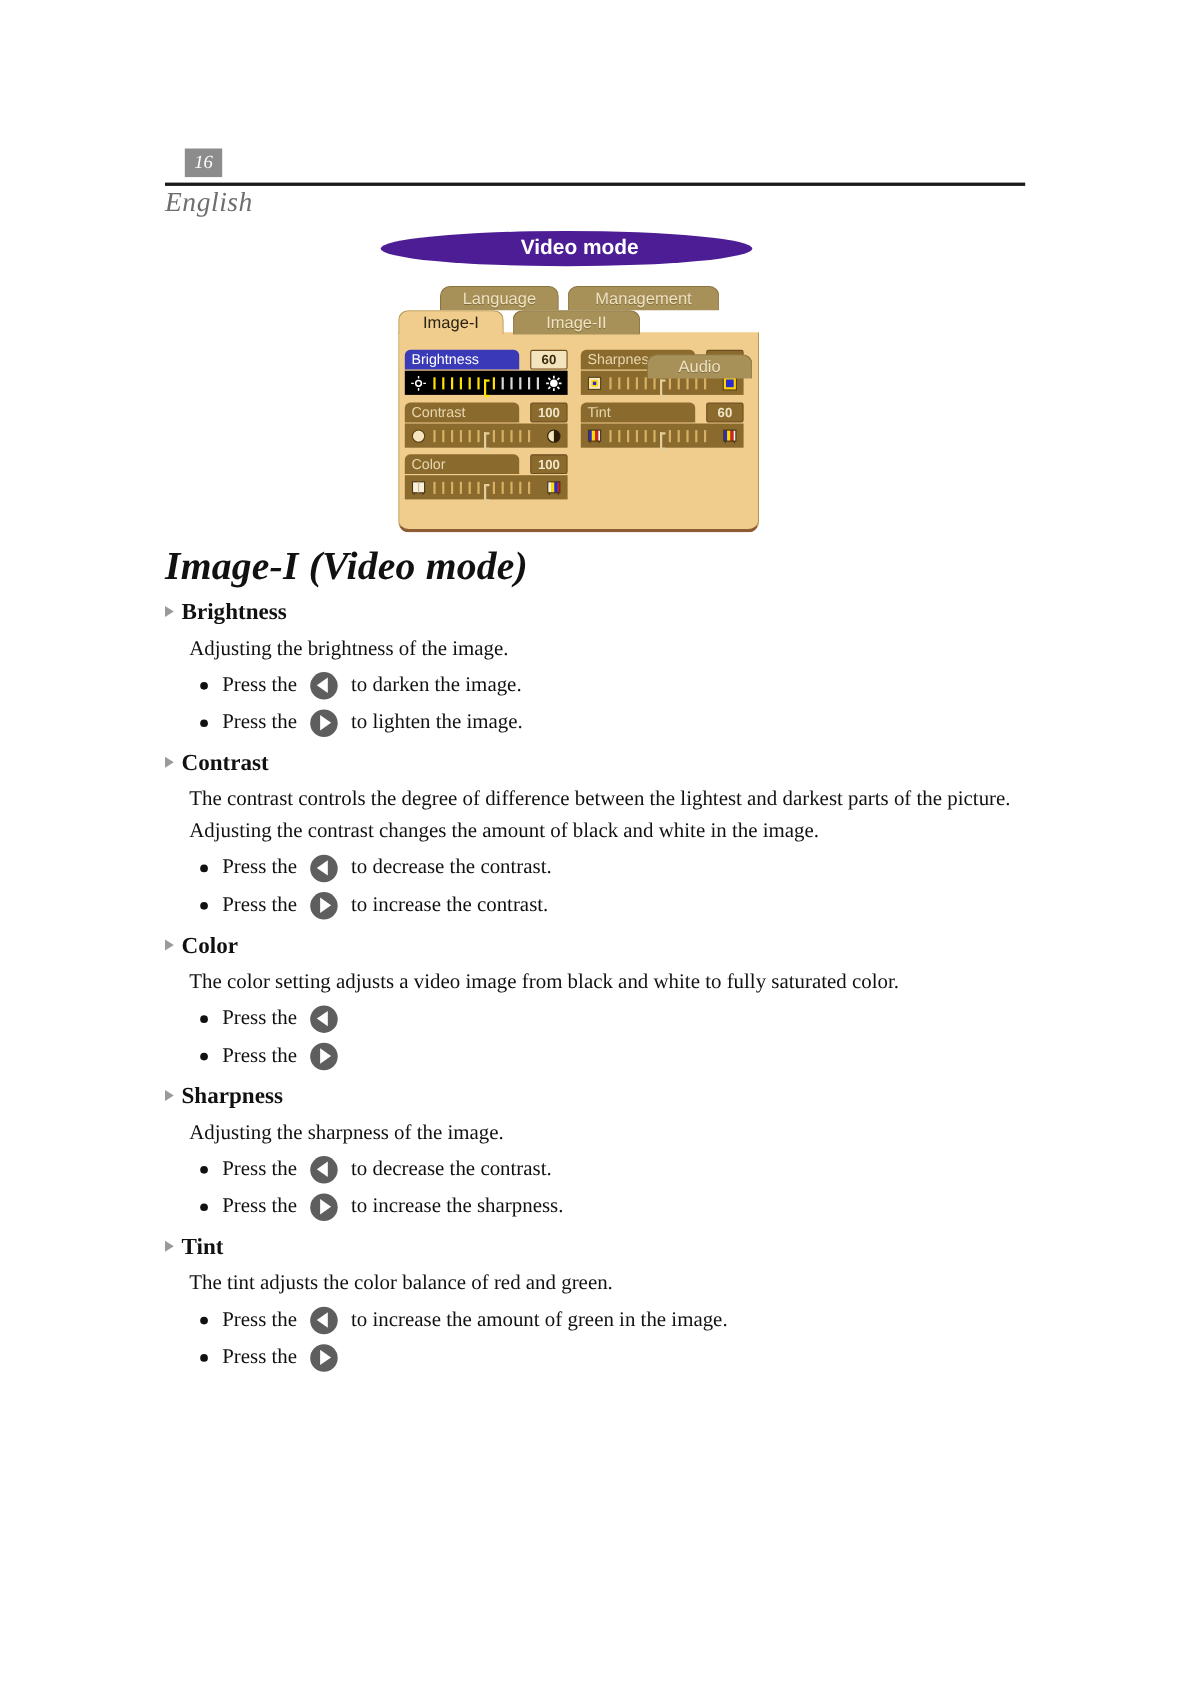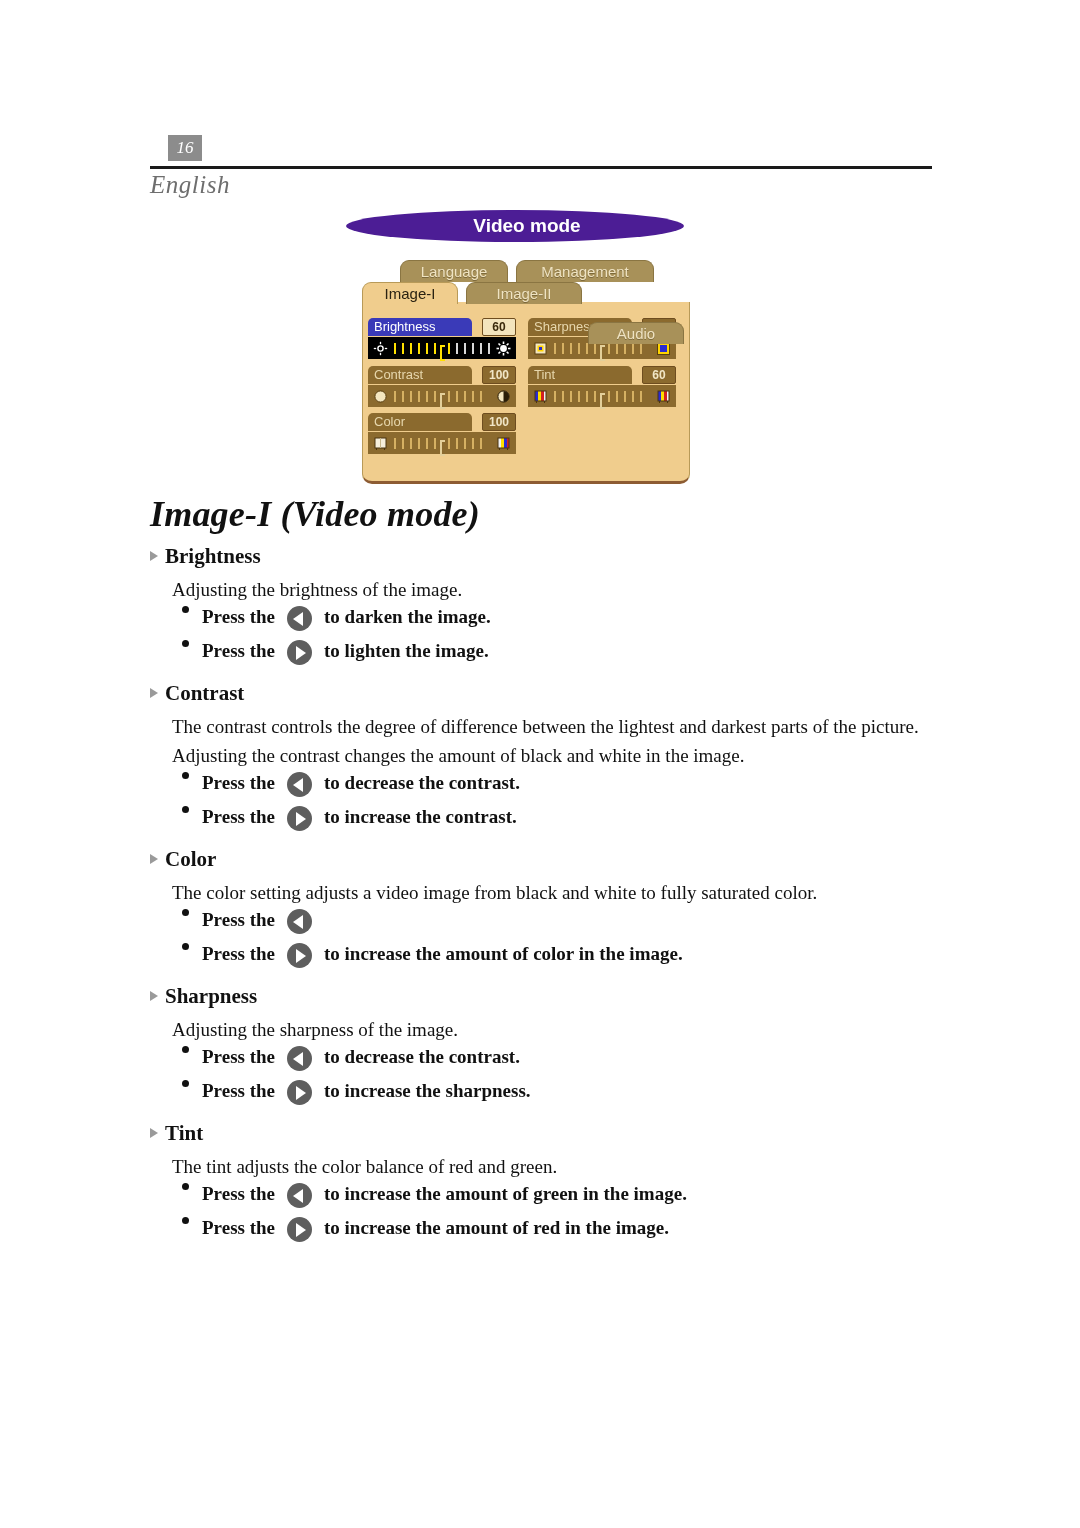--- a/index.html
+++ b/index.html
@@ -278,24 +278,24 @@
     font-size: 19px;
     line-height: 29px;
   }
   .press-list {
     list-style: none;
     margin: 2px 0 0 32px;
     padding: 0;
   }
   .press-item {
     display: flex;
+    align-items: center;
     font-size: 19px;
     height: 34px;
     gap: 8px;
-    font-weight: bold;
   }
   .dot-bullet {
     display: inline-block;
     width: 7px;
     height: 7px;
     border-radius: 50%;
     background: #111111;
     flex: 0 0 auto;
     margin-right: 5px;
   }
@@ -627,21 +627,20 @@
       <span class="arrow-btn">
           <i class="arrow-left"></i>
         </span>
     </li>
     <li class="press-item">
       <span class="dot-bullet"></span>
       <span>Press the</span>
       <span class="arrow-btn">
           <i class="arrow-right"></i>
         </span>
-      <span>to increase the amount of color in the image.</span>
     </li>
   </ul>
 </div>
 
 <div class="section" id="sec-sharpness">
   <div class="section-heading">
     <span class="tri-bullet"></span>
     <span>Sharpness</span>
   </div>
   <p class="section-body">Adjusting the sharpness of the image.</p>
@@ -679,16 +678,15 @@
           <i class="arrow-left"></i>
         </span>
       <span>to increase the amount of green in the image.</span>
     </li>
     <li class="press-item">
       <span class="dot-bullet"></span>
       <span>Press the</span>
       <span class="arrow-btn">
           <i class="arrow-right"></i>
         </span>
-      <span>to increase the amount of red  in the image.</span>
     </li>
   </ul>
 </div>
 
 </body></html>

